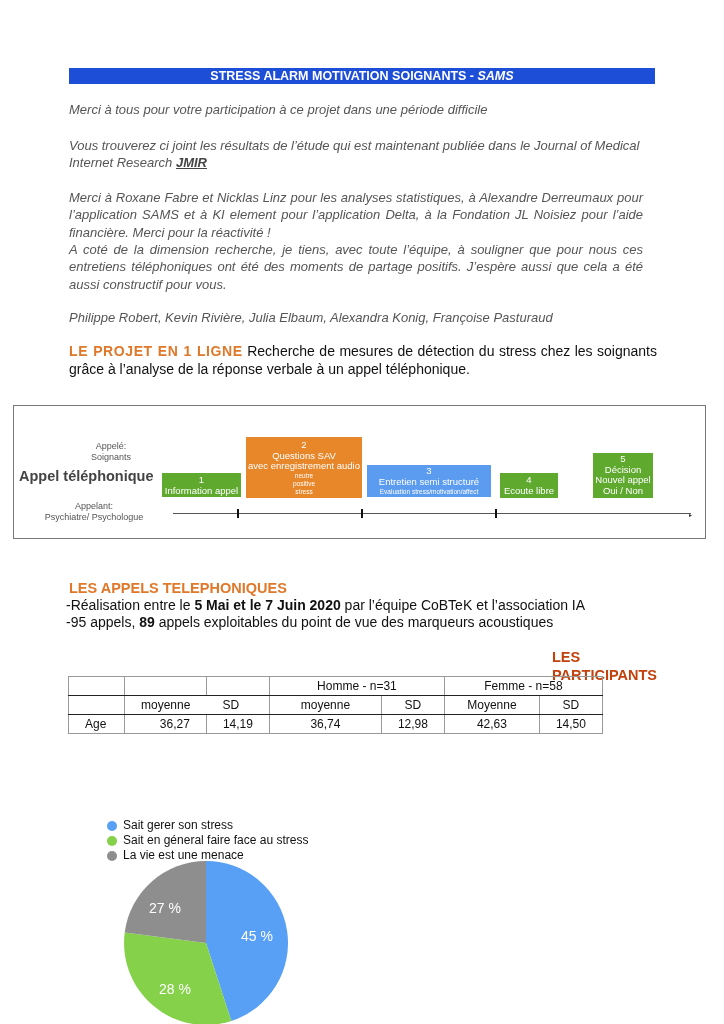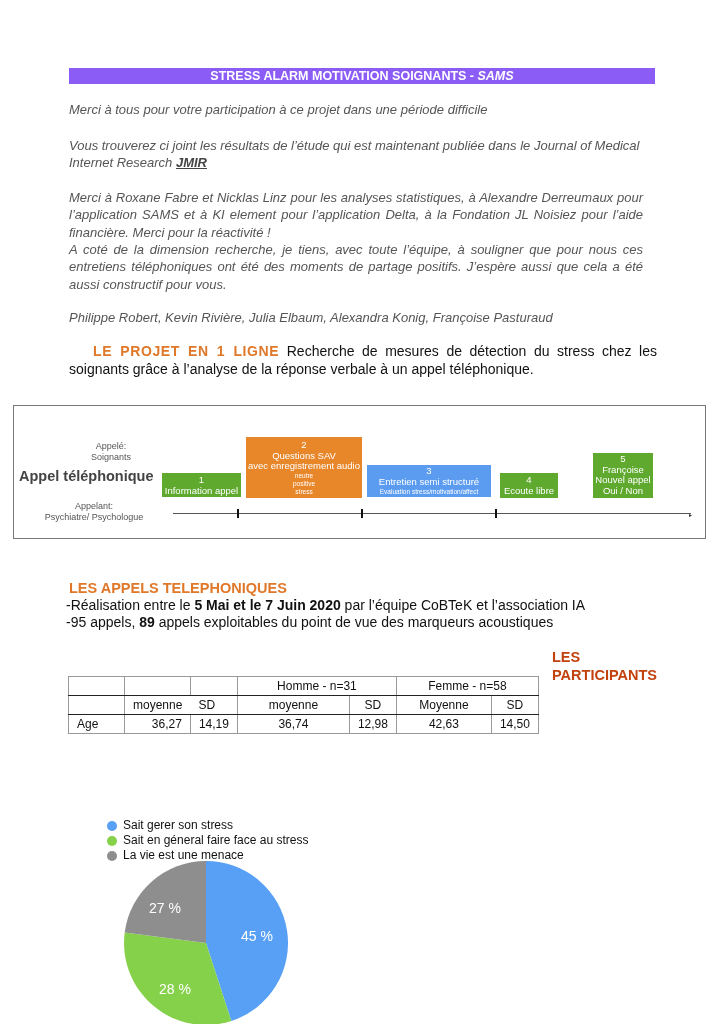--- a/index.html
+++ b/index.html
@@ -1,49 +1,49 @@
 <!DOCTYPE html>
 <html><head>
 <meta charset="utf-8">
 <style>
   html, body { margin: 0; padding: 0; background: #ffffff; }
   body { width: 724px; height: 1024px; position: relative; overflow: hidden;
          font-family: "Liberation Sans", sans-serif; color: #111; }
   .abs { position: absolute; }
 
-  .banner { left: 69px; top: 68px; width: 586px; height: 16px; background: #8b5cf6;
+  .banner { left: 69px; top: 68px; width: 586px; height: 16px; background: #1d4ed8;
             color: #fff; font-weight: bold; font-size: 12.5px; text-align: center; line-height: 16px; }
   .banner i { font-style: italic; }
 
   .para { left: 69px; width: 574px; font-style: italic; color: #555; font-size: 13px; line-height: 17.3px; }
   .para.justify { text-align: justify; }
   .jmir { font-weight: bold; text-decoration: underline; color: #444; }
 
   .projet { left: 69px; top: 342px; width: 588px; font-size: 14px; line-height: 18px; text-align: justify; color: #111; }
-  .orange-head { color: #e0782a; font-weight: bold; letter-spacing: 0.6px; margin-left: 24px; }
+  .orange-head { color: #e0782a; font-weight: bold; letter-spacing: 0.6px; }
 
   
   .diagram { left: 13px; top: 405px; width: 693px; height: 134px; border: 1.5px solid #777; box-sizing: border-box; }
   .dlabel { font-size: 9px; color: #555; text-align: center; line-height: 11px; }
   .dtitle { font-size: 14.5px; font-weight: bold; color: #444; }
   .box { color: #fff; text-align: center; box-sizing: border-box; }
   .green { background: #5fa92f; }
   .orangebox { background: #e8862a; }
   .bluebox { background: #5b9cf0; }
   .axis { height: 1px; background: #555; }
   .tick { width: 2px; height: 9px; background: #111; }
 
   .sec2 { left: 69px; top: 580px; font-size: 14.5px; color: #e0782a; font-weight: bold; }
   .bullet { left: 66px; font-size: 14px; color: #111; line-height: 17px; }
 
   .participants { left: 552px; top: 648px; font-size: 14.5px; color: #c2410c; font-weight: bold; line-height: 18px; }
 
   table.stats { position: absolute; left: 68px; top: 676px; border-collapse: collapse;
                 font-family: "Liberation Sans", sans-serif; font-size: 12px; color: #111; }
-  table.stats td { border: 1px solid #999; height: 19px; padding: 0 8px; box-sizing: border-box; }
+  table.stats td { border: 1px solid #999; height: 19px; padding: 0 16px; box-sizing: border-box; }
   table.stats tr.r1 td { border-bottom: 1.5px solid #222; }
   table.stats tr.r2 td { border-bottom: 1.5px solid #222; }
   .c { text-align: center; } .r { text-align: right; }
   .thickl { border-left: 1.5px solid #222 !important; }
 
   .legend { left: 107px; top: 818px; font-size: 12px; color: #111; line-height: 15px; }
   .legend .item { display: flex; align-items: center; gap: 6px; }
   .dot { width: 10px; height: 10px; border-radius: 50%; display: inline-block; }
 
   .pie { left: 124px; top: 861px; width: 164px; height: 164px; }
@@ -101,21 +101,21 @@
     <div style="font-size:6.5px; line-height:9px;">Evaluation stress/motivation/affect</div>
   </div>
 
   <div class="abs box green" style="left:486px; top:67px; width:58px; height:25px; font-size:9.5px; line-height:11px; padding-top:1px;">
     <div>4</div>
     <div>Ecoute libre</div>
   </div>
 
   <div class="abs box green" style="left:579px; top:47px; width:60px; height:45px; font-size:9.5px; line-height:10.5px; padding-top:1px;">
     <div>5</div>
-    <div>Françoise</div>
+    <div>Décision</div>
     <div>Nouvel appel</div>
     <div>Oui / Non</div>
   </div>
 
   <div class="abs axis" style="left:159px; top:107px; width:518px;"></div>
   <div class="abs" style="left:675px; top:105px; font-size:6px; color:#333;">▸</div>
   <div class="abs tick" style="left:223px; top:103px;"></div>
   <div class="abs tick" style="left:347px; top:103px;"></div>
   <div class="abs tick" style="left:481px; top:103px;"></div>
 </div>

